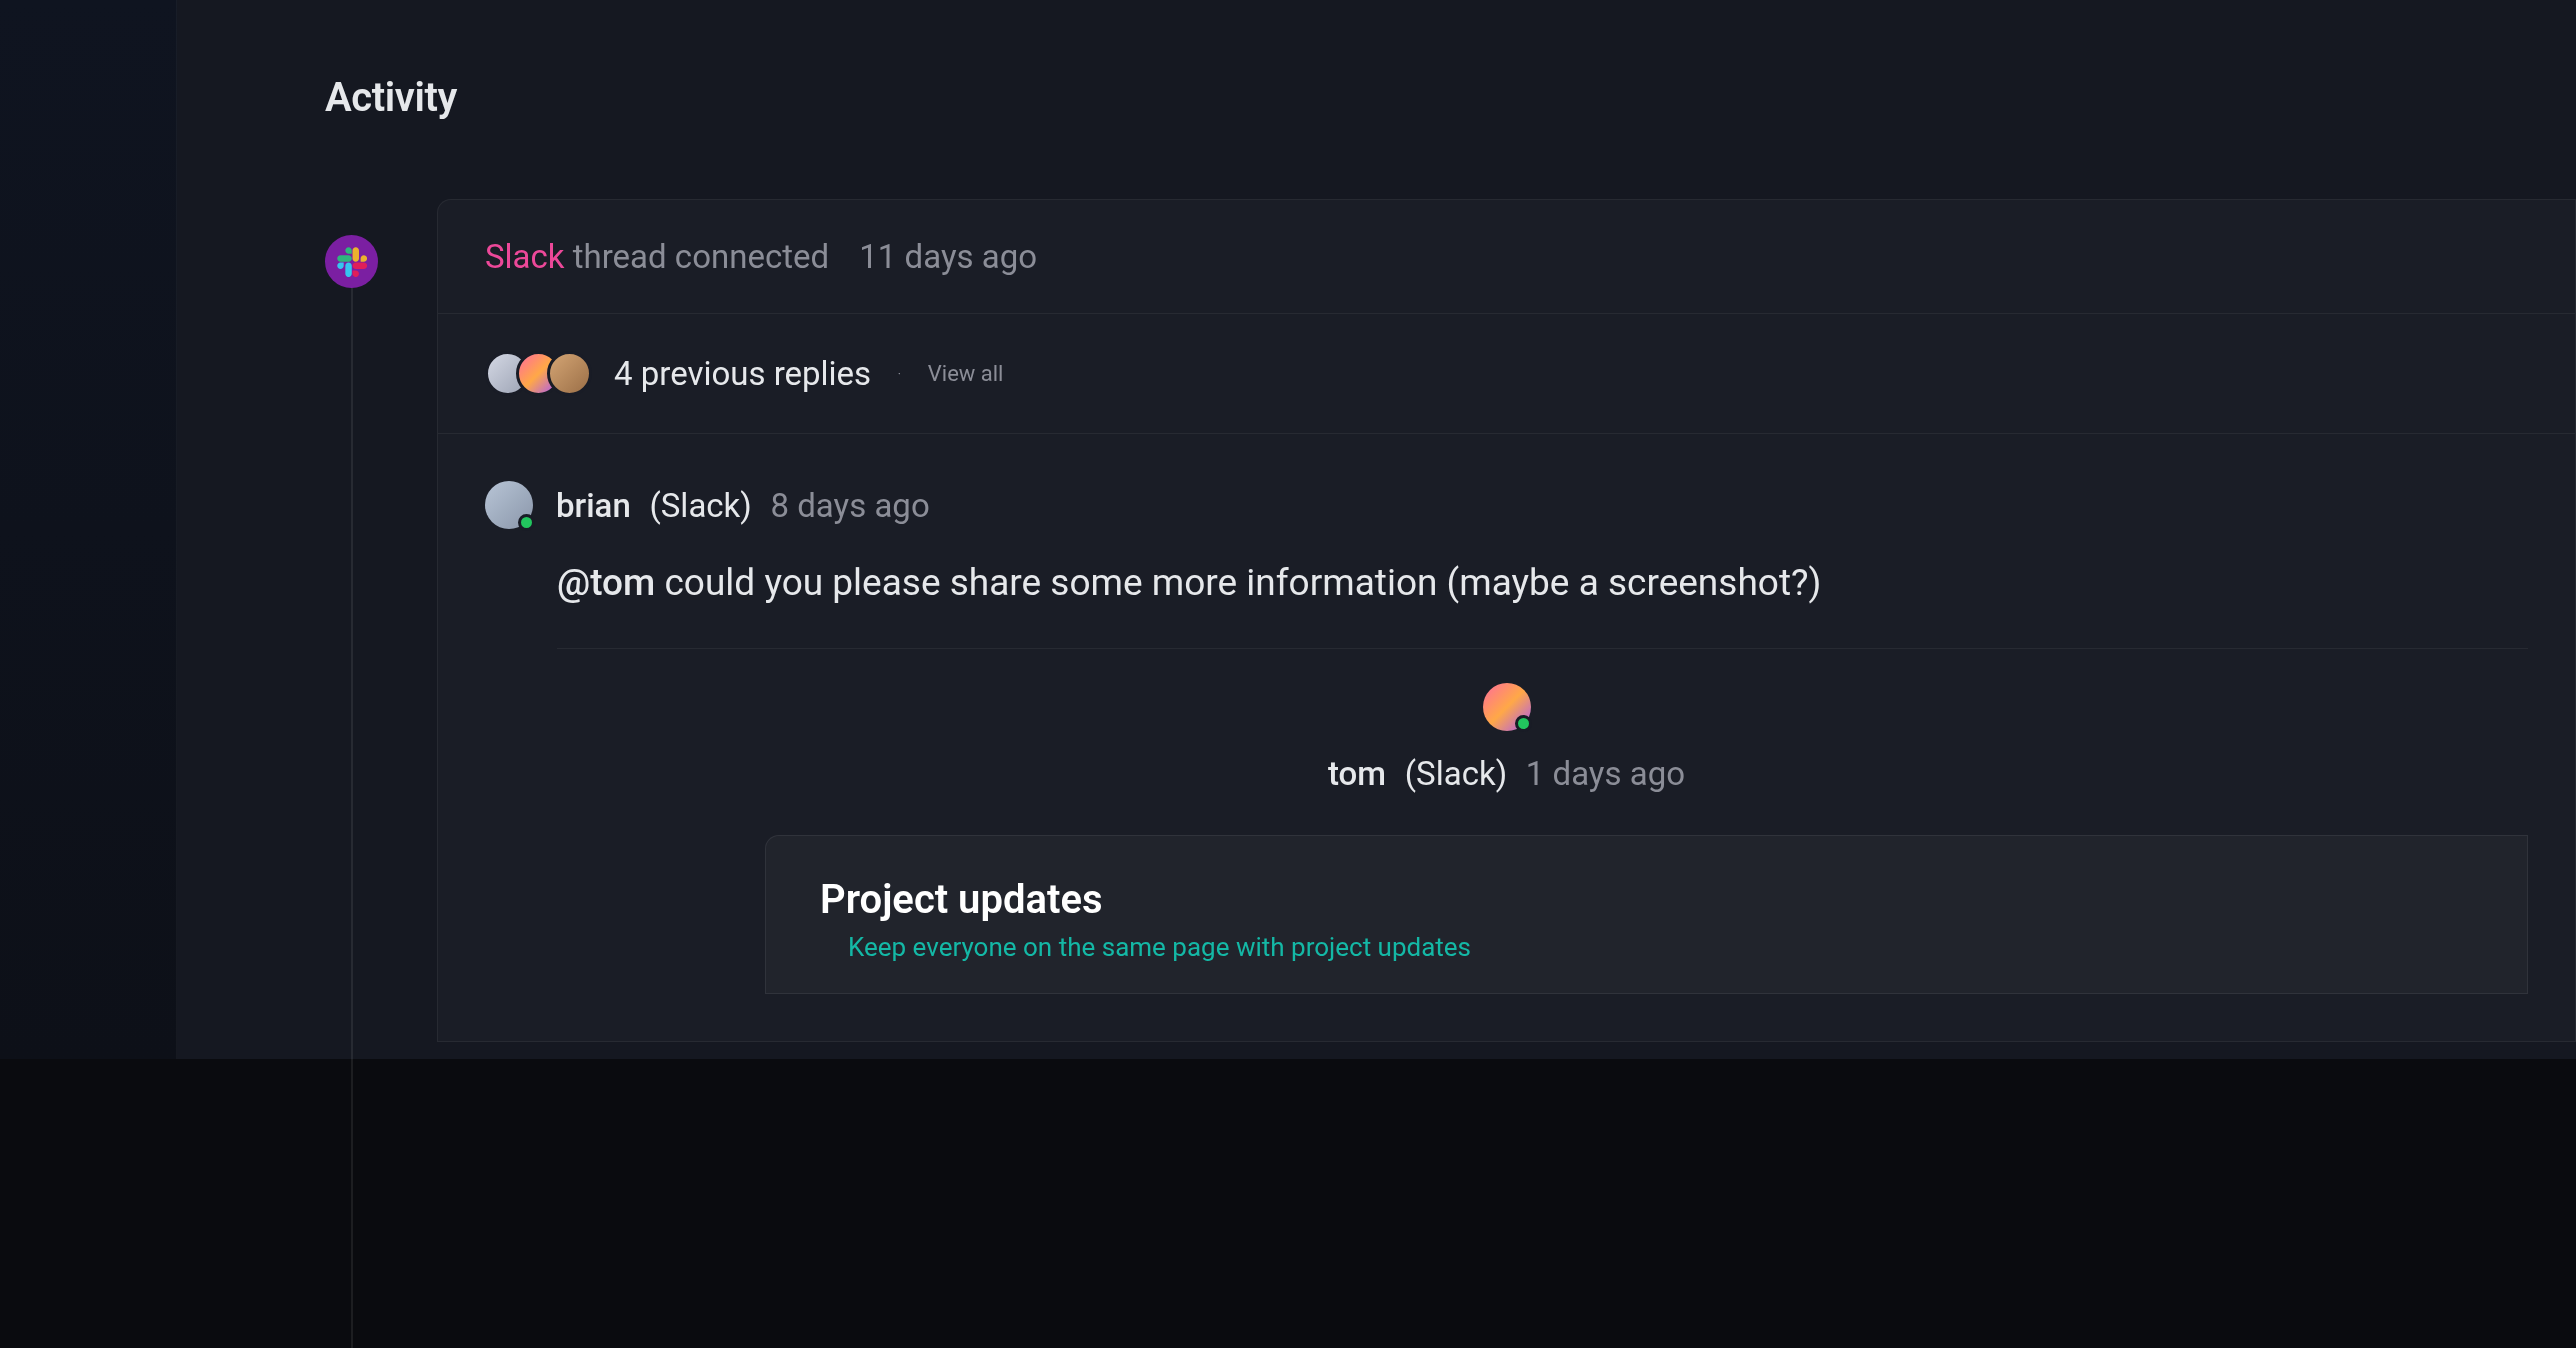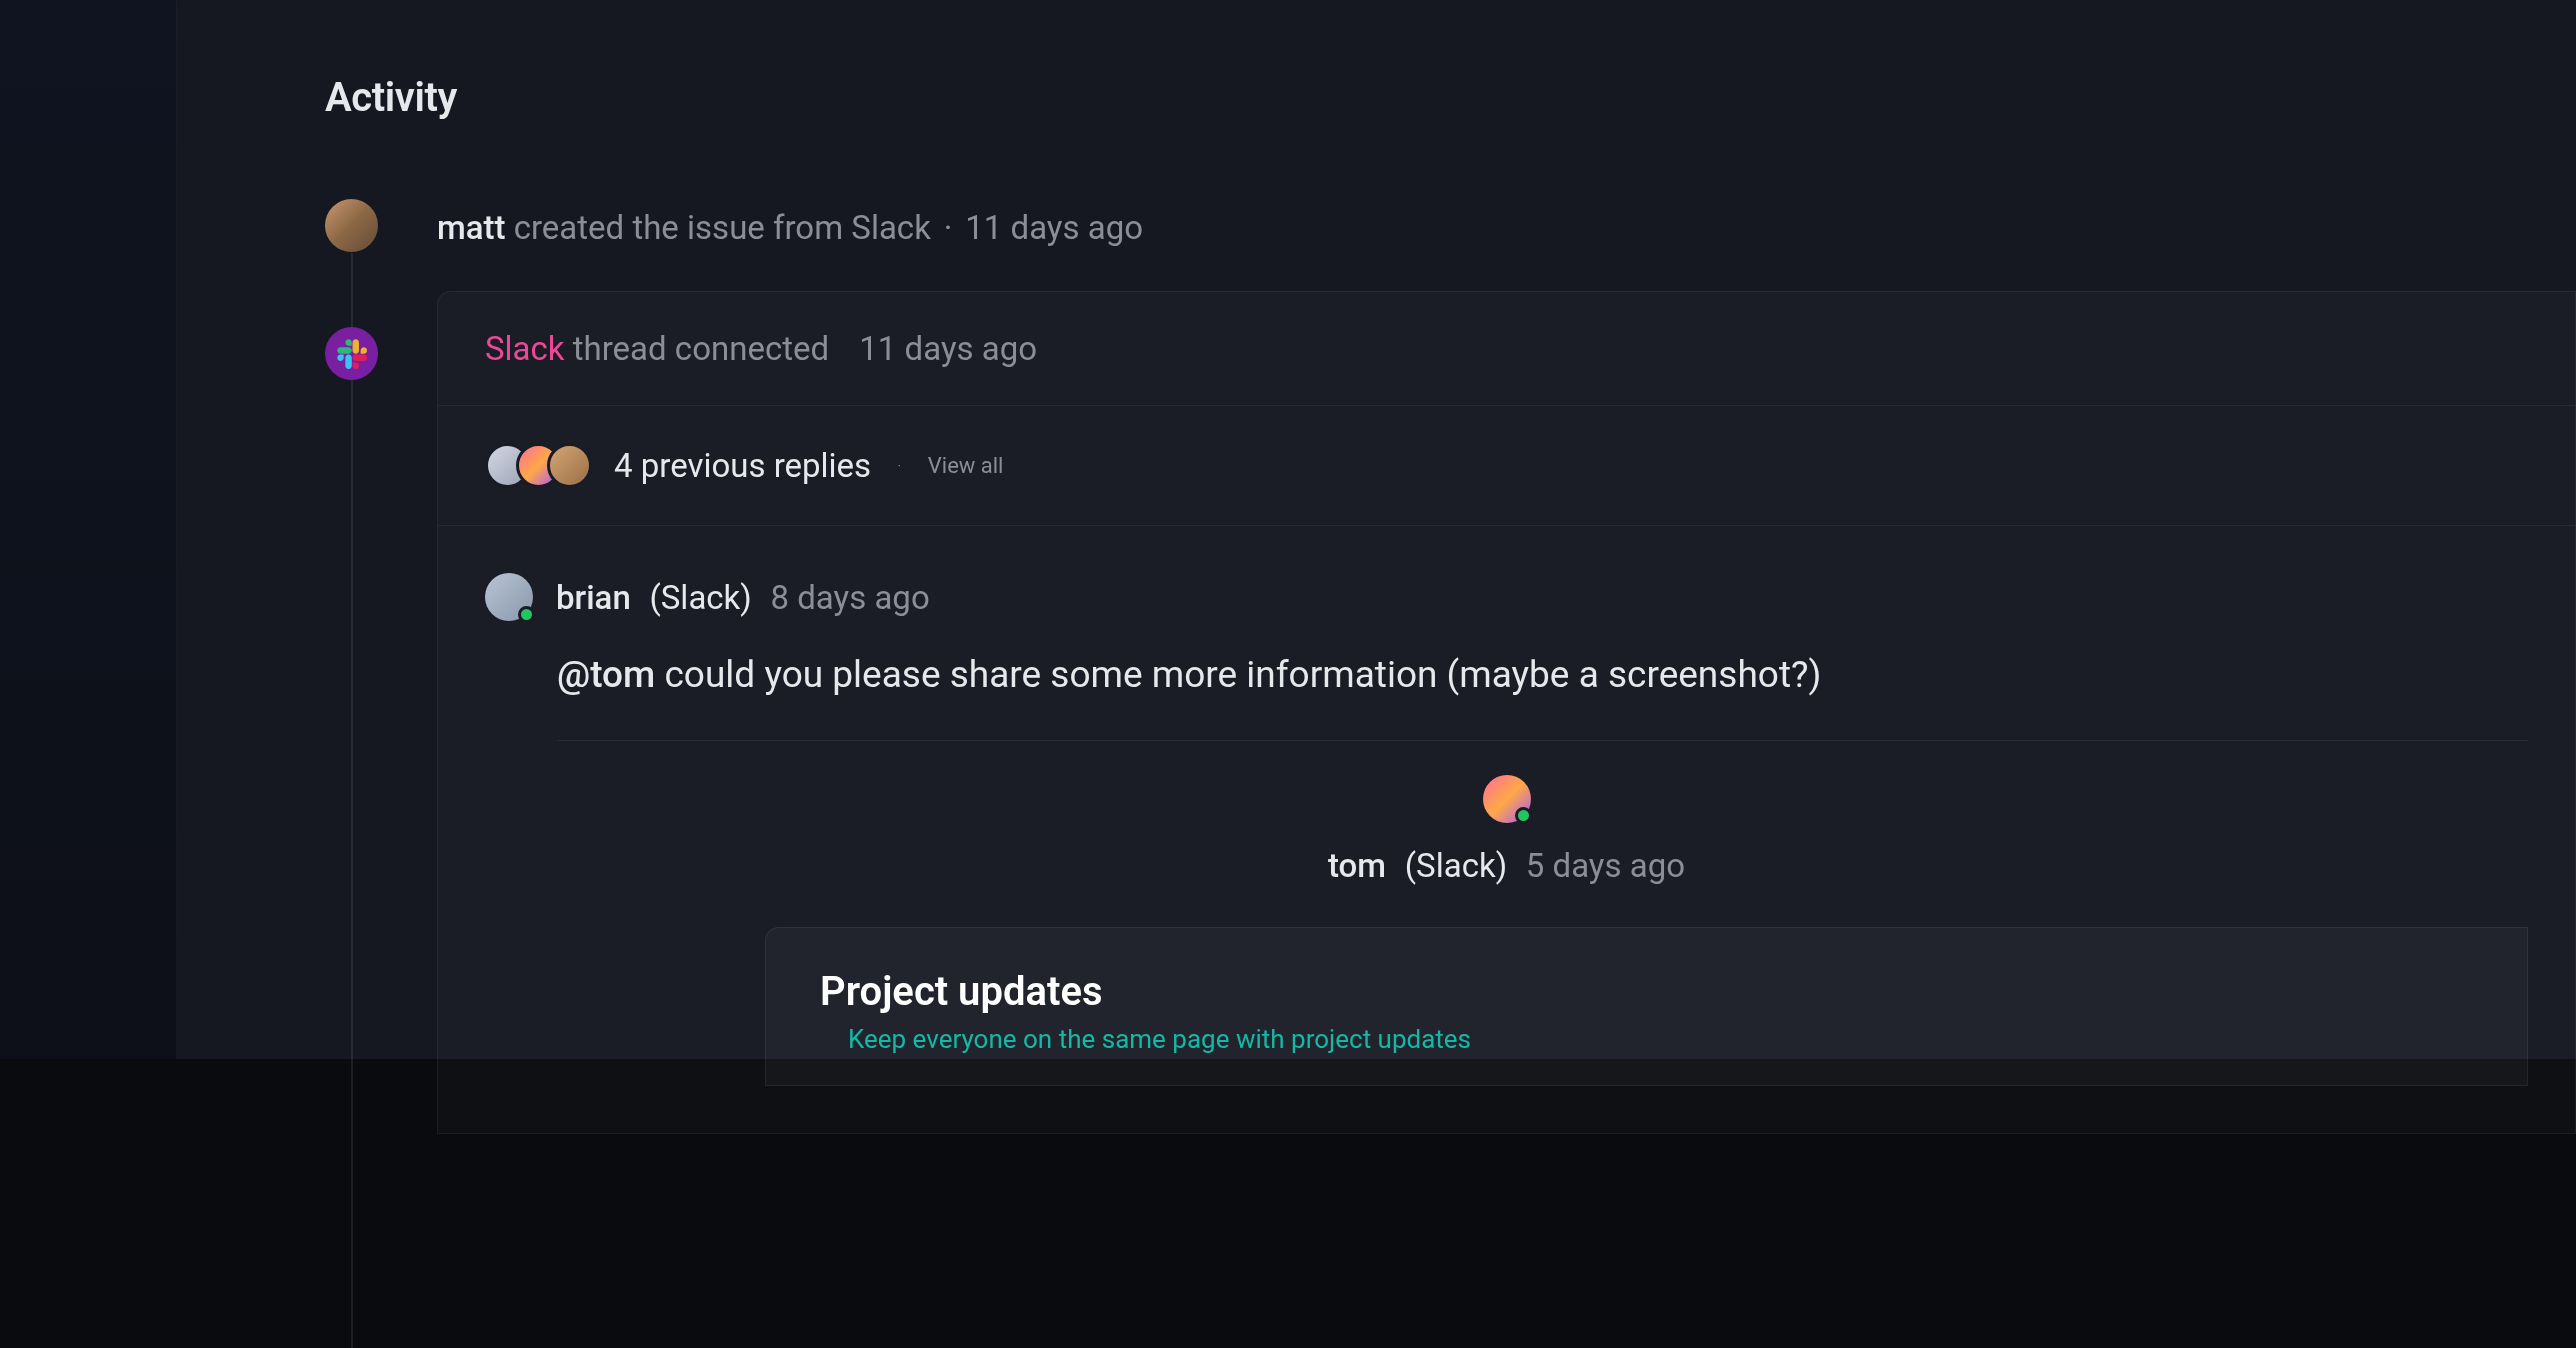--- a/index.html
+++ b/index.html
@@ -315,31 +315,20 @@
 
 <div class="app-container">
   <div class="left-gutter"></div>
 
   <div class="main-content">
     <h2 class="activity-title">Activity</h2>
 
     <div class="timeline">
       <div class="timeline-line"></div>
 
-      <div class="timeline-item">
-        <div class="timeline-avatar avatar-matt"></div>
-        <div class="timeline-content">
-          <div class="activity-line">
-            <span class="actor">matt</span>
-            <span>created the issue from Slack</span>
-            <span class="activity-dot">·</span>
-            <span>11 days ago</span>
-          </div>
-        </div>
-      </div>
 
       <div class="thread-wrap">
         <div class="slack-icon slack-icon-positioned" style="position:absolute; left:0; top:36px;">
           <svg class="slack-glyph" viewBox="0 0 122 122">
             <path fill="#36C5F0" d="M30.3 77.8c0 7-5.7 12.7-12.7 12.7S4.9 84.8 4.9 77.8s5.7-12.7 12.7-12.7h12.7v12.7zm6.4 0c0-7 5.7-12.7 12.7-12.7s12.7 5.7 12.7 12.7v31.8c0 7-5.7 12.7-12.7 12.7s-12.7-5.7-12.7-12.7V77.8z"></path>
             <path fill="#2EB67D" d="M49.4 30.3c-7 0-12.7-5.7-12.7-12.7S42.4 4.9 49.4 4.9s12.7 5.7 12.7 12.7v12.7H49.4zm0 6.4c7 0 12.7 5.7 12.7 12.7s-5.7 12.7-12.7 12.7H17.6c-7 0-12.7-5.7-12.7-12.7s5.7-12.7 12.7-12.7h31.8z"></path>
             <path fill="#ECB22E" d="M96.9 49.4c0-7 5.7-12.7 12.7-12.7s12.7 5.7 12.7 12.7-5.7 12.7-12.7 12.7H96.9V49.4zm-6.4 0c0 7-5.7 12.7-12.7 12.7s-12.7-5.7-12.7-12.7V17.6c0-7 5.7-12.7 12.7-12.7s12.7 5.7 12.7 12.7v31.8z"></path>
             <path fill="#E01E5A" d="M77.8 96.9c7 0 12.7 5.7 12.7 12.7s-5.7 12.7-12.7 12.7-12.7-5.7-12.7-12.7V96.9h12.7zm0-6.4c-7 0-12.7-5.7-12.7-12.7s5.7-12.7 12.7-12.7h31.8c7 0 12.7 5.7 12.7 12.7s-5.7 12.7-12.7 12.7H77.8z"></path>
           </svg>
         </div>
@@ -385,21 +374,21 @@
             <div class="message-divider"></div>
 
             <div class="message-header" style="margin-top:34px; margin-left:0;flex-direction:column;">
               <div class="message-avatar-wrap">
                 <div class="message-avatar avatar-tom"></div>
                 <div class="presence-dot"></div>
               </div>
               <div class="message-meta">
                 <span class="message-author">tom</span>
                 <span class="message-source">(Slack)</span>
-                <span class="message-time">5 days ago</span>
+                <span class="message-time">1 days ago</span>
               </div>
             </div>
 
             <div class="embed-card">
               <div class="embed-title">Project updates</div>
               <div class="embed-subtitle">Keep everyone on the same page with project updates</div>
             </div>
 
           </div>
 

